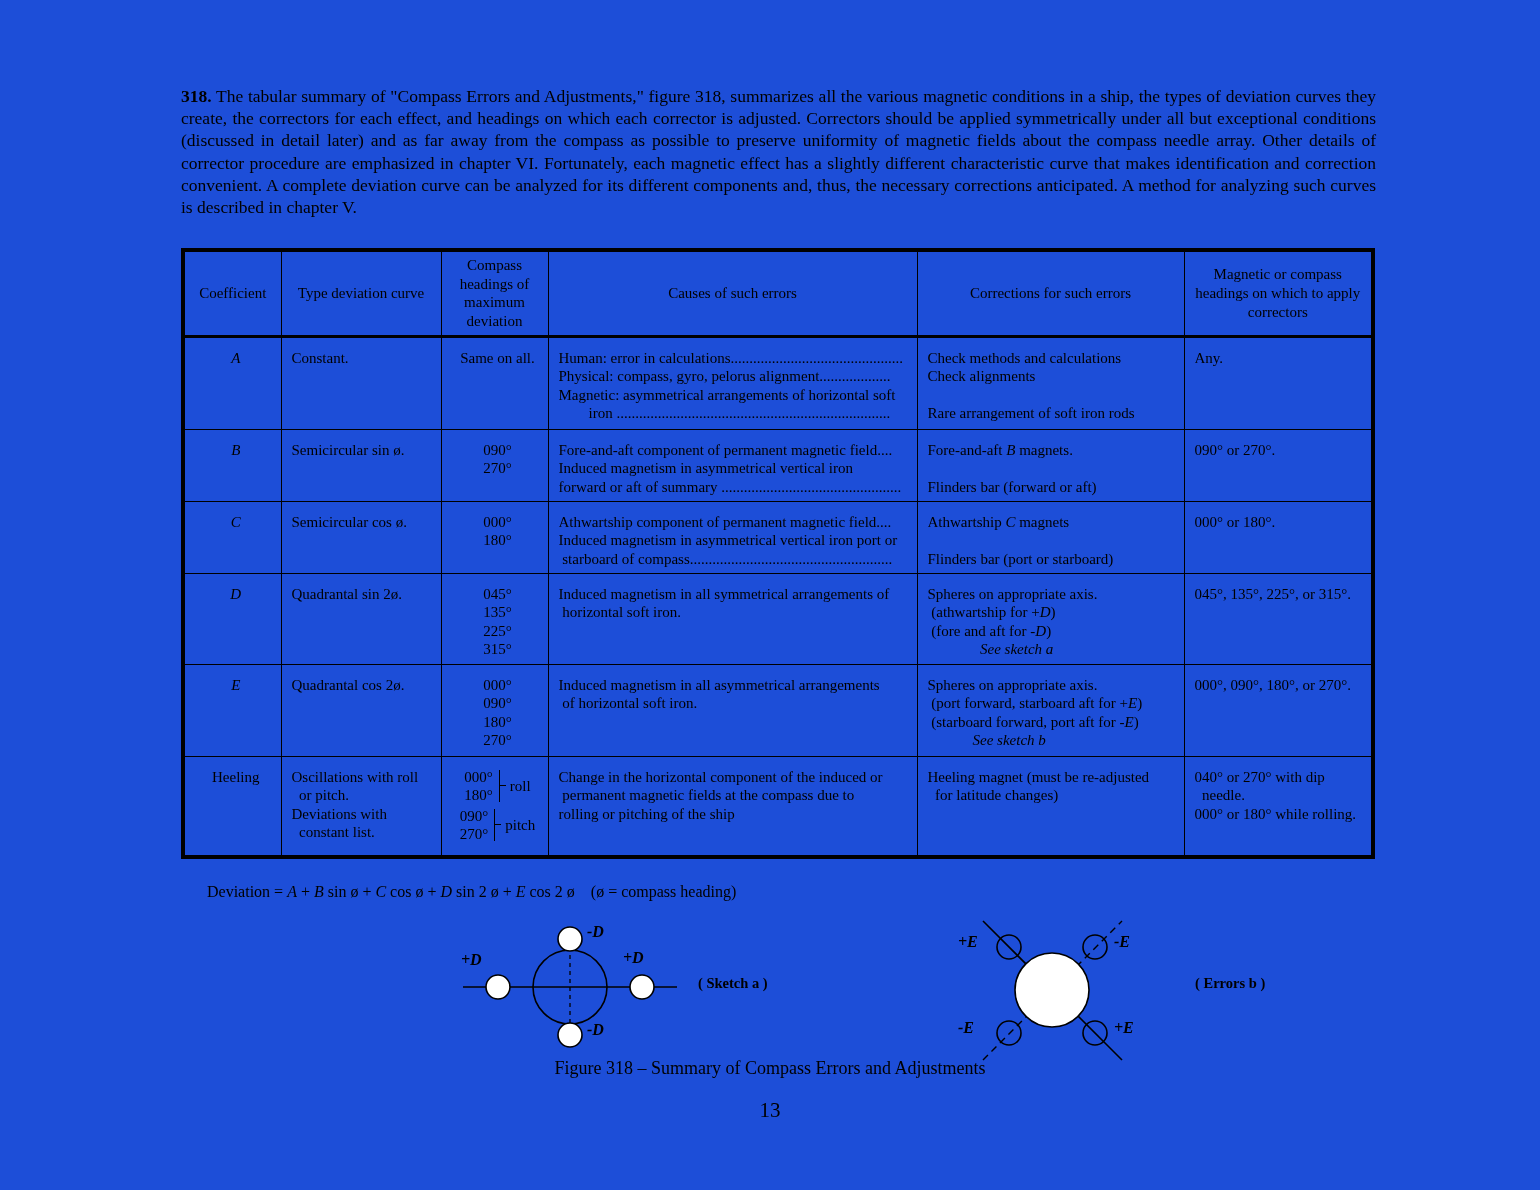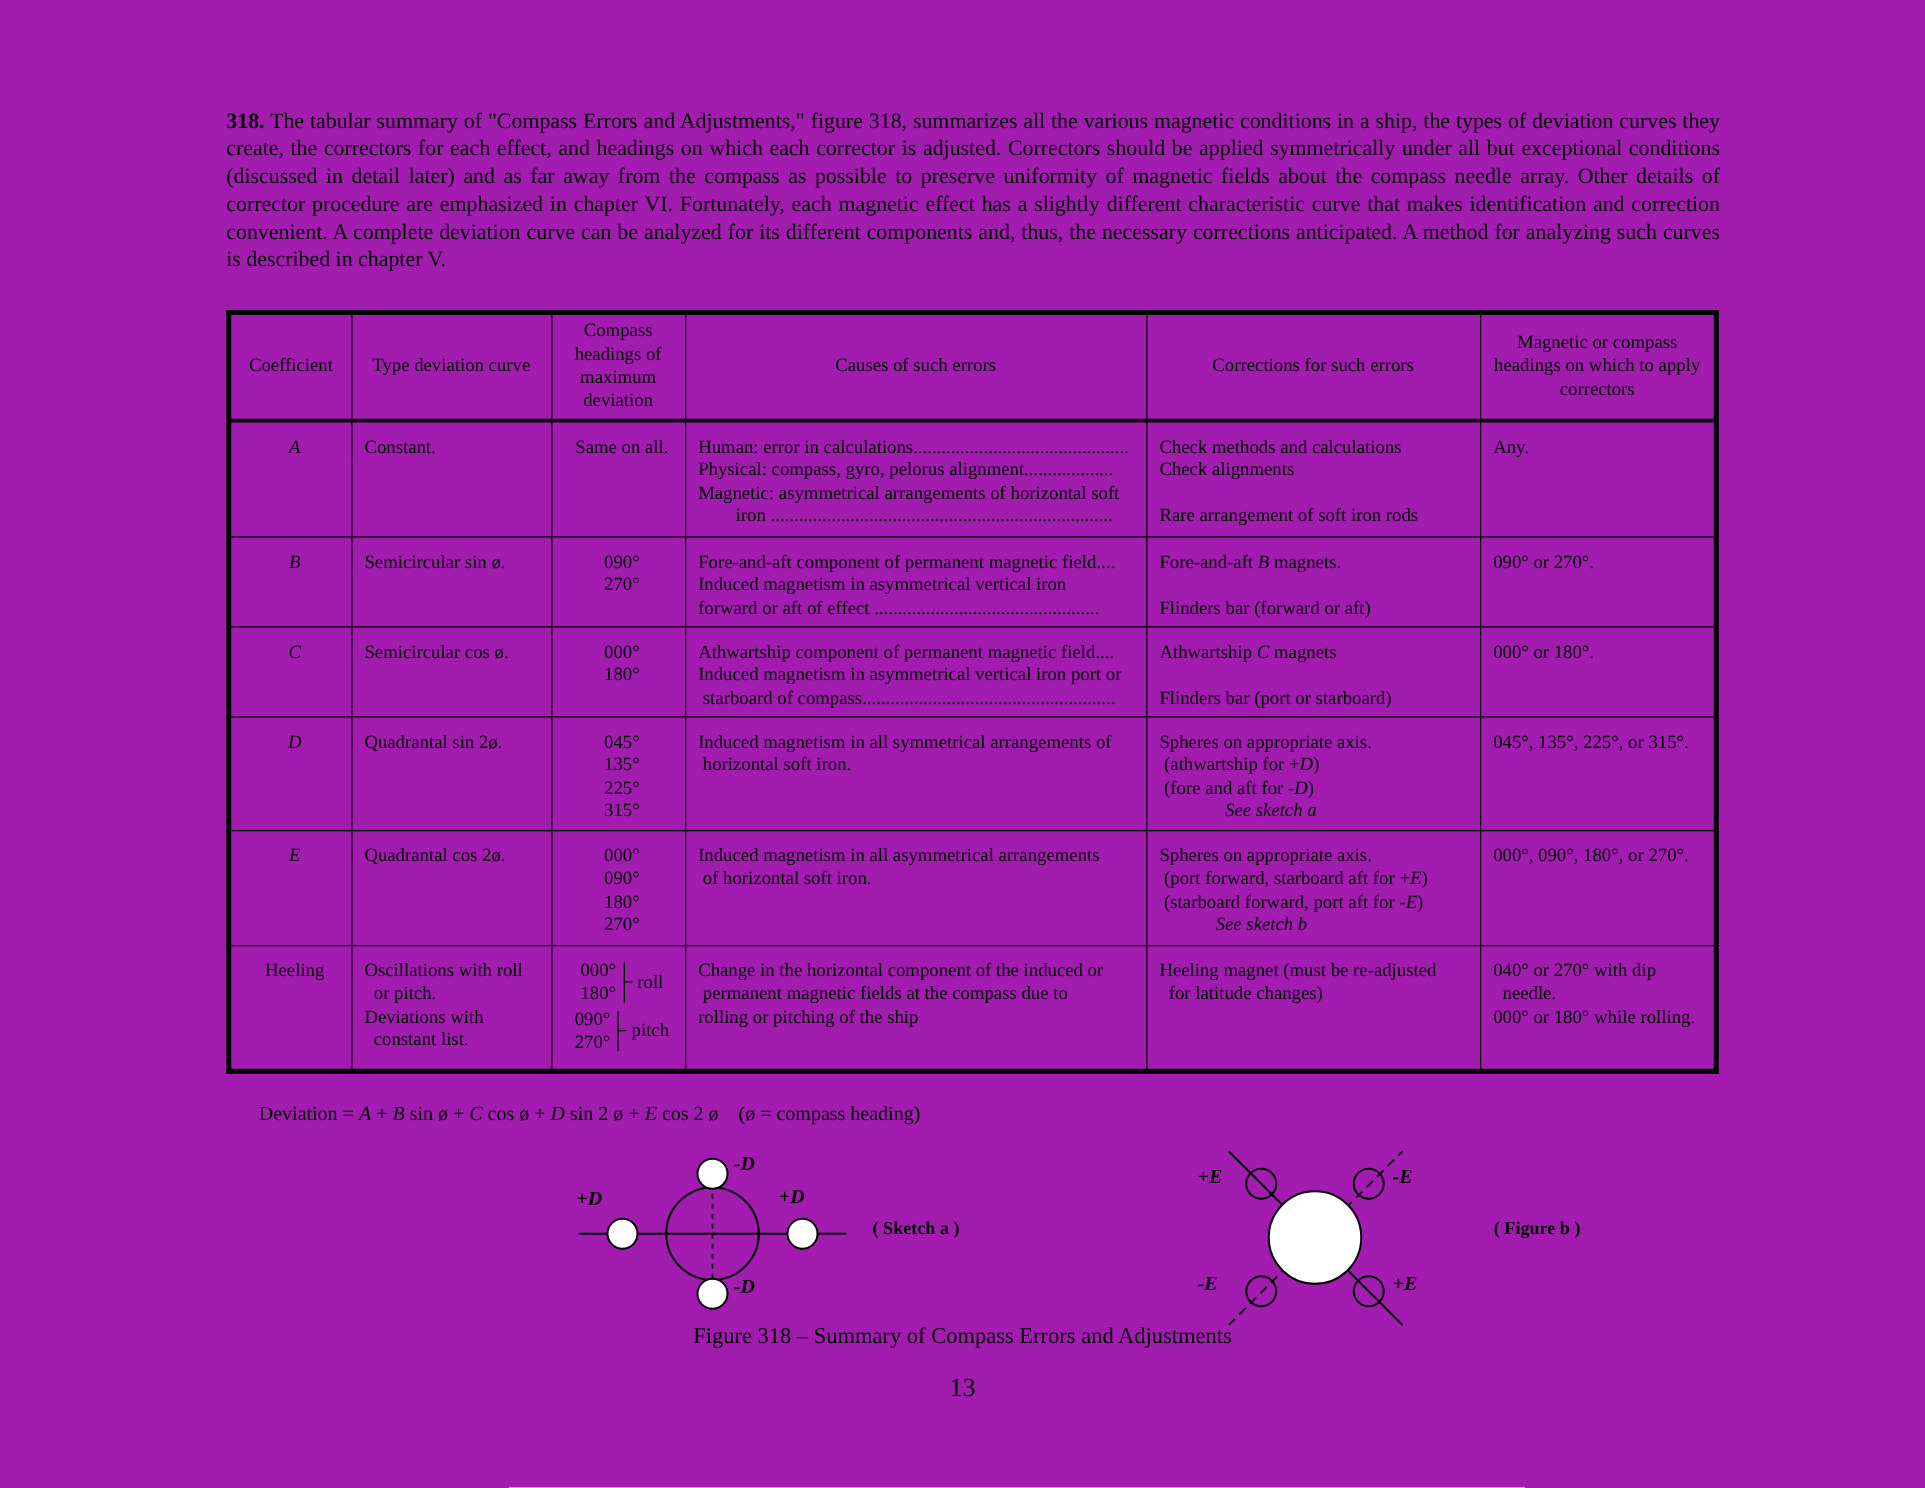--- a/index.html
+++ b/index.html
@@ -1,16 +1,16 @@
 <!DOCTYPE html>
 <html><head>
 <meta charset="utf-8">
 <style>
   html,body{margin:0;padding:0;background:#fff;}
-  .page{position:relative;width:1540px;height:1190px;background:#a21caf;color:#000;
+  .page{position:relative;width:1540px;height:1190px;background:#1d4ed8;color:#000;
         font-family:"Liberation Serif", serif;overflow:hidden;}
 
   
   .intro{position:absolute;left:181px;top:67px;width:1195px;font-size:17.5px;
          line-height:1.28;text-align:justify;}
   .intro b{font-weight:bold;}
 
   
   table.errors{position:absolute;left:181px;top:248px;width:1194px;border-collapse:collapse;
                table-layout:fixed;border:4px solid #000;font-size:15px;line-height:1.24;}
@@ -101,21 +101,21 @@
       <td class="c-type">
             <div class="ln">Semicircular sin ø.</div>
           </td>
       <td class="c-head">
             <div class="ln">090°</div>
             <div class="ln">270°</div>
           </td>
       <td class="c-causes">
             <div class="ln">Fore-and-aft component of permanent magnetic field....</div>
             <div class="ln">Induced magnetism in asymmetrical vertical iron</div>
-            <div class="ln">forward or aft of effect ................................................</div>
+            <div class="ln">forward or aft of summary ................................................</div>
           </td>
       <td class="c-corr">
             <div class="ln">Fore-and-aft <i>B</i> magnets.</div>
             <div class="ln">&nbsp;</div>
             <div class="ln">Flinders bar (forward or aft)</div>
           </td>
       <td class="c-apply">
             <div class="ln">090° or 270°.</div>
           </td>
     </tr>
@@ -268,21 +268,21 @@
         <circle cx="102" cy="77" r="37" fill="#fff" stroke="#000" stroke-width="1.6"></circle>
         <circle cx="59" cy="34" r="12" fill="none" stroke="#000" stroke-width="1.6"></circle>
         <circle cx="145" cy="34" r="12" fill="none" stroke="#000" stroke-width="1.6"></circle>
         <circle cx="59" cy="120" r="12" fill="none" stroke="#000" stroke-width="1.6"></circle>
         <circle cx="145" cy="120" r="12" fill="none" stroke="#000" stroke-width="1.6"></circle>
       </svg>
       <span class="slabel" style="left:8px;top:20px;">+E</span>
       <span class="slabel" style="left:164px;top:20px;">-E</span>
       <span class="slabel" style="left:8px;top:106px;">-E</span>
       <span class="slabel" style="left:164px;top:106px;">+E</span>
-      <span class="sketch-caption" style="left:245px;top:62px;">( Figure b )</span>
+      <span class="sketch-caption" style="left:245px;top:62px;">( Errors b )</span>
     </div>
 
   </div>
 
   <div class="fig-caption">Figure 318 – Summary of Compass Errors and Adjustments</div>
   <div class="page-number">13</div>
 
 </div>
 
 </body></html>

